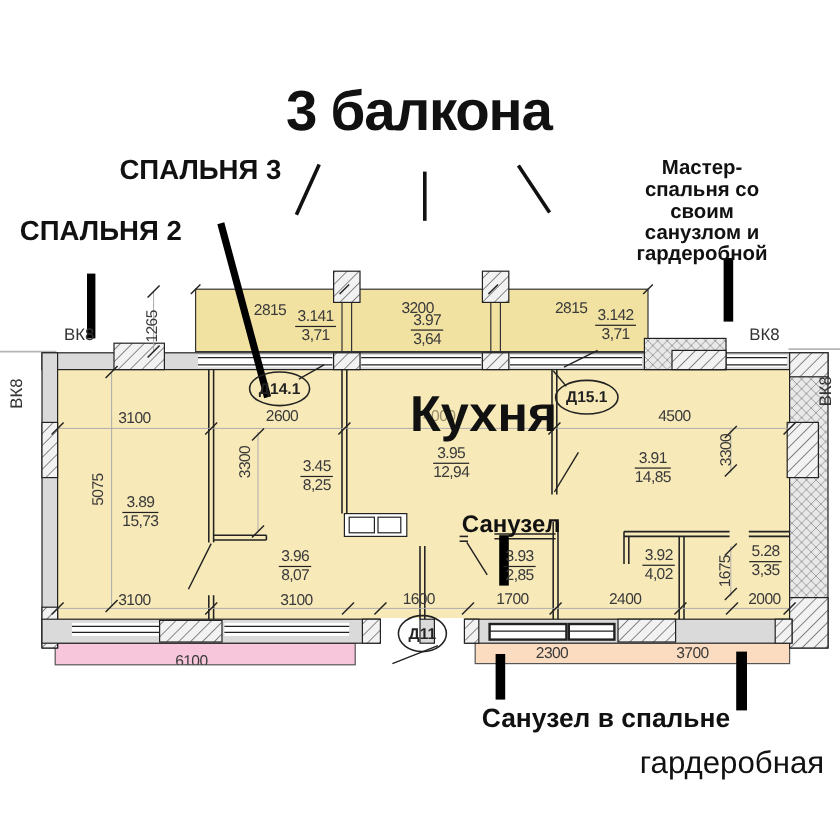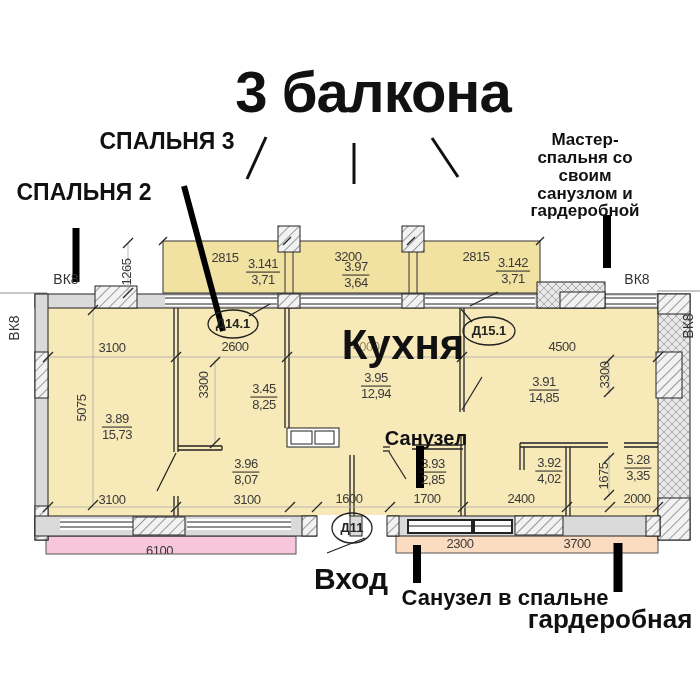--- a/index.html
+++ b/index.html
@@ -2,28 +2,28 @@
 <html><head>
 <meta charset="utf-8">
 <style>
   html,body{margin:0;padding:0;background:#fff;}
   .stage{position:relative;width:700px;height:700px;background:#fff;overflow:hidden;
          font-family:"Liberation Sans",sans-serif;}
   .stage svg{position:absolute;left:0;top:0;}
   .t{position:absolute;color:#111;white-space:nowrap;line-height:1.05;}
   .ctr{transform:translate(-50%,-50%);}
   .rotd{transform:translate(-50%,-50%) rotate(-90deg);}
-  .title{font-size:58px;font-weight:bold;letter-spacing:-1px;z-index:5;margin-left:24px;}
+  .title{font-size:47px;font-weight:bold;letter-spacing:-1px;z-index:5;}
   .lbl-big{font-size:23px;font-weight:bold;z-index:5;}
   .lbl-master{font-size:17px;font-weight:bold;text-align:center;white-space:pre-line;z-index:5;}
   .lbl-kitchen{font-size:42px;font-weight:bold;z-index:3;}
   .lbl-san{font-size:20px;font-weight:bold;z-index:3;}
   .lbl-entr{font-size:30px;font-weight:bold;z-index:5;}
   .lbl-sansp{font-size:22px;font-weight:bold;z-index:5;}
-  .lbl-gard{font-size:26px;font-weight:bold;z-index:5;}
+  .lbl-gard{font-size:26px;font-weight:normal;z-index:5;margin-top:16px;}
   .dim{font-size:13px;color:#3a3a3a;letter-spacing:-0.5px;z-index:2;}
   .dim-faint{color:#9a8f6a;z-index:1;}
   .vk{font-size:14px;color:#333;z-index:2;}
   .dtag{font-size:13px;font-weight:600;color:#222;z-index:3;}
   .frac{position:absolute;text-align:center;font-size:13px;letter-spacing:-0.5px;color:#3a3a3a;
         transform:translate(-50%,-50%);line-height:1.15;z-index:2;}
   .frac .top{display:block;border-bottom:1.2px solid #222;padding:0 2px;}
   .frac .bot{display:block;}
   .clip{position:absolute;overflow:hidden;z-index:2;}
   .clip .dim{position:static;display:block;}
@@ -234,21 +234,20 @@
 </svg>
 
 <span class="t ctr title" style="left:349px;top:92px">3 балкона</span>
 <span class="t ctr lbl-big" style="left:167px;top:141px">СПАЛЬНЯ 3</span>
 <span class="t ctr lbl-big" style="left:84px;top:192px">СПАЛЬНЯ 2</span>
 <span class="t ctr lbl-master" style="left:585px;top:176px">Мастер-спальня со
 своим санузлом и
 гардеробной</span>
 <span class="t ctr lbl-kitchen" style="left:403px;top:345px">Кухня</span>
 <span class="t ctr lbl-san" style="left:426px;top:438px">Санузел</span>
-<span class="t ctr lbl-entr" style="left:351px;top:579px">Вход</span>
 <span class="t ctr lbl-sansp" style="left:505px;top:598px">Санузел в спальне</span>
 <span class="t ctr lbl-gard" style="left:610px;top:620px">гардеробная</span>
 
 <span class="t ctr vk" style="left:66px;top:279px">ВК8</span>
 <span class="t rotd vk" style="left:14px;top:328px">ВК8</span>
 <span class="t ctr vk" style="left:637px;top:279px">ВК8</span>
 <span class="t rotd vk" style="left:688px;top:326px">ВК8</span>
 
 <span class="t ctr dtag" style="left:233px;top:324px">Д14.1</span>
 <span class="t ctr dtag" style="left:489px;top:331px">Д15.1</span>

